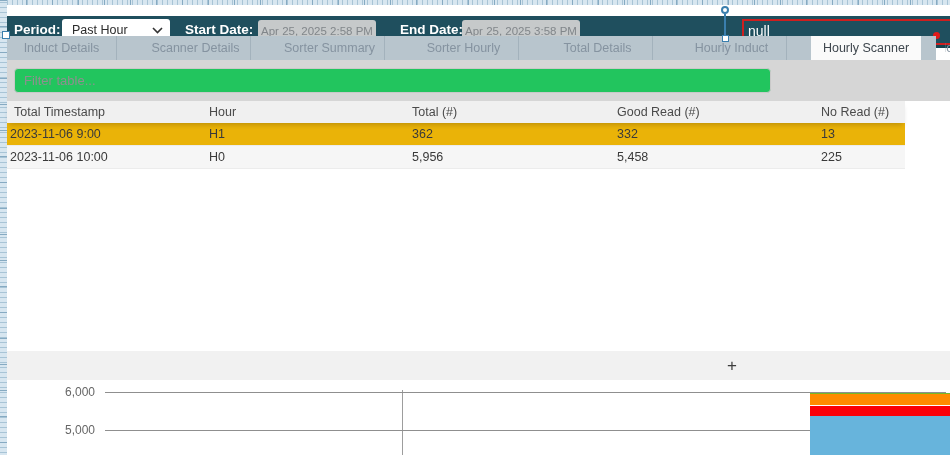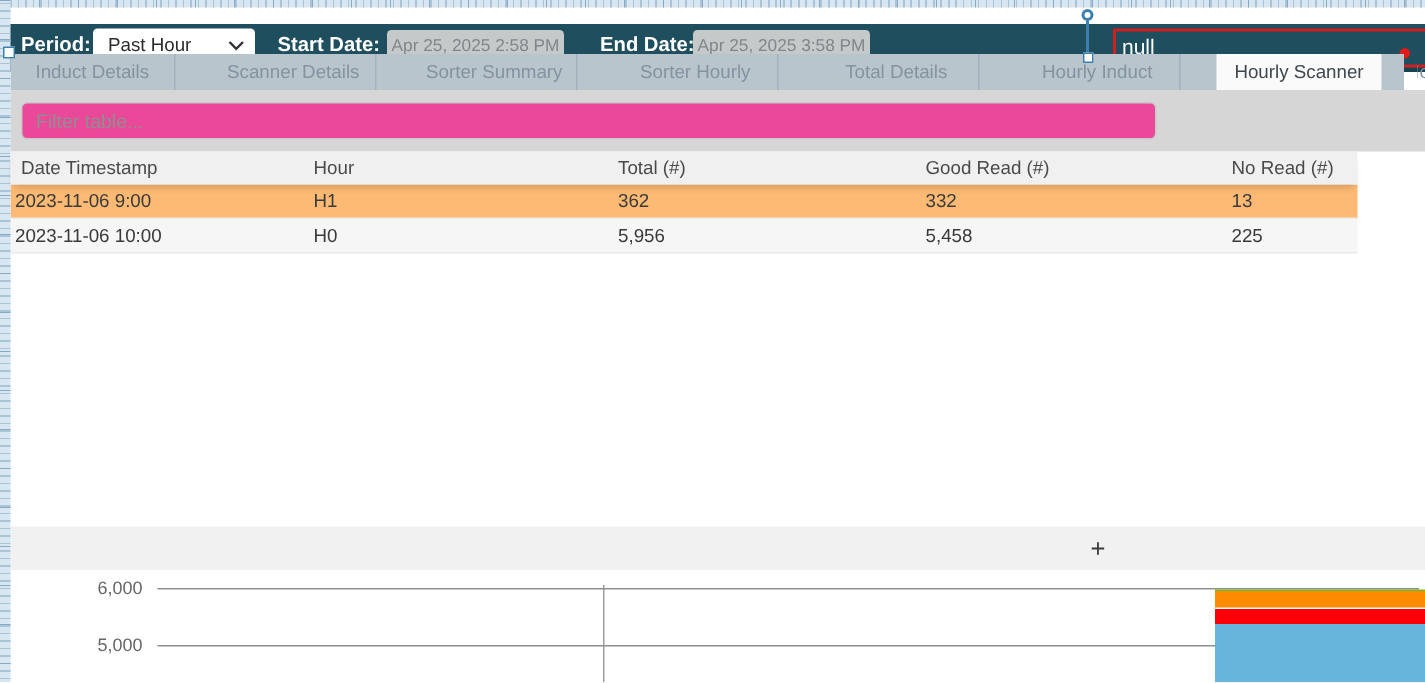--- a/index.html
+++ b/index.html
@@ -54,32 +54,32 @@
     background:var(--tab-bg,#b8c5cd); display:flex;gap:24px; }
   .tab { width:110px; flex:0 0 110px; display:flex; align-items:center; justify-content:center;
     font-size:12.5px; color:#8593a0; border-right:1px solid #a3b2bc; cursor:pointer;
     white-space:nowrap; overflow:hidden; }
   .tab:last-child { flex:1 1 auto; border-right:none; justify-content:flex-start; padding-left:8px; }
   .tab.active { background:var(--tab-active-bg,#fafafa); color:#3f474e; border-right:none; font-weight:400; }
 
   
   .filterbar { position:absolute; left:7px; top:60px; width:943px; height:41px; background:#d6d6d6; }
   .filterbar input { position:absolute; left:7px; top:8px; width:757px; height:25px;
-    background:#ec4899; border:1px solid #c9c9c9; border-radius:4px; padding:0 9px;
+    background:#22c55e; border:1px solid #c9c9c9; border-radius:4px; padding:0 9px;
     font-family:"Liberation Sans",sans-serif; font-size:13px; color:#333; }
   .filterbar input::placeholder { color:#8f8f8f; }
 
   
   .thead { position:absolute; left:7px; top:101px; width:898px; height:22px; background:#f0f0f0;
     display:flex; align-items:center; font-size:12.5px; color:#4a4a4a; z-index:2;
     box-shadow:0 4px 5px -2px rgba(0,0,0,.18); }
   .trow  { position:absolute; left:7px; width:898px; height:23px;
     display:flex; align-items:center; font-size:12.5px; color:#3a3a3a;
     border-bottom:1px solid #ececec; }
-  .trow.r0 { top:123px; background:#fdba74; }
+  .trow.r0 { top:123px; background:#eab308; }
   .trow.r1 { top:146px; background:#f6f6f6; }
   .c0 { flex:0 0 202px; padding-left:3px; } .thead .c0 { padding-left:7px; }
   .c1 { flex:0 0 203px; } .c2 { flex:0 0 205px; } .c3 { flex:0 0 204px; } .c4 { flex:1; }
 
   .tfooter { position:absolute; left:7px; top:351px; width:943px; height:29px; background:#f1f1f1; }
   .plus { position:absolute; left:710px; top:0; width:30px; height:29px; display:flex;
     align-items:center; justify-content:center; font-size:17px; color:#3c3c3c; cursor:pointer; }
 
   
   .chart { position:absolute; left:0; top:380px; width:946px; height:75px; background:#fff; }
@@ -140,21 +140,21 @@
     <div class="tab">
         <span>Hourly Sort</span>
       </div>
   </div>
 
   <div class="filterbar">
     <input type="text" placeholder="Filter table..." style="">
   </div>
 
   <div class="thead">
-    <span class="c0">Date Timestamp</span>
+    <span class="c0">Total Timestamp</span>
     <span class="c1">Hour</span>
     <span class="c2">Total (#)</span>
     <span class="c3">Good Read (#)</span>
     <span class="c4">No Read (#)</span>
   </div>
   <div class="trow r0">
     <span class="c0">2023-11-06 9:00</span>
     <span class="c1">H1</span>
     <span class="c2">362</span>
     <span class="c3">332</span>

